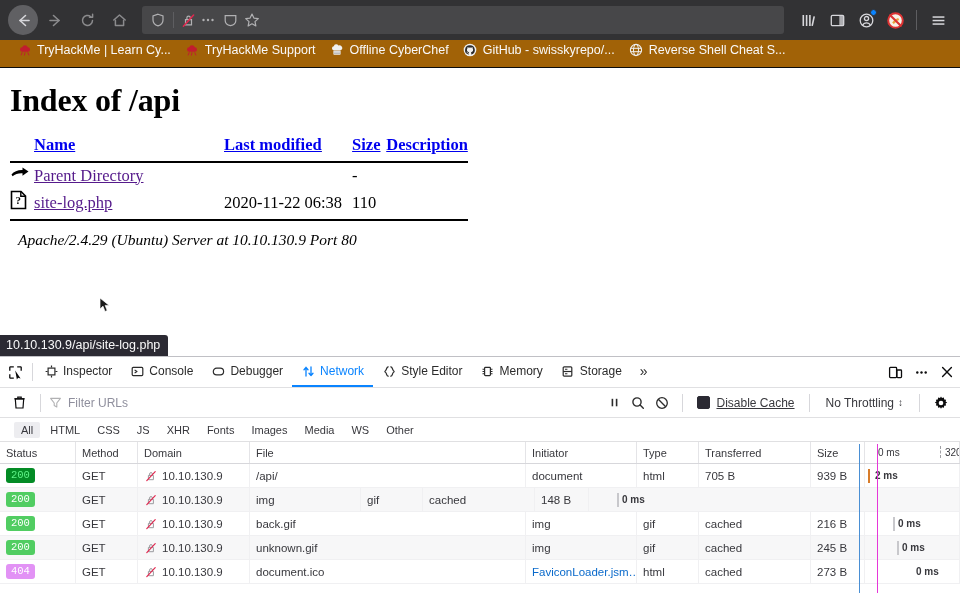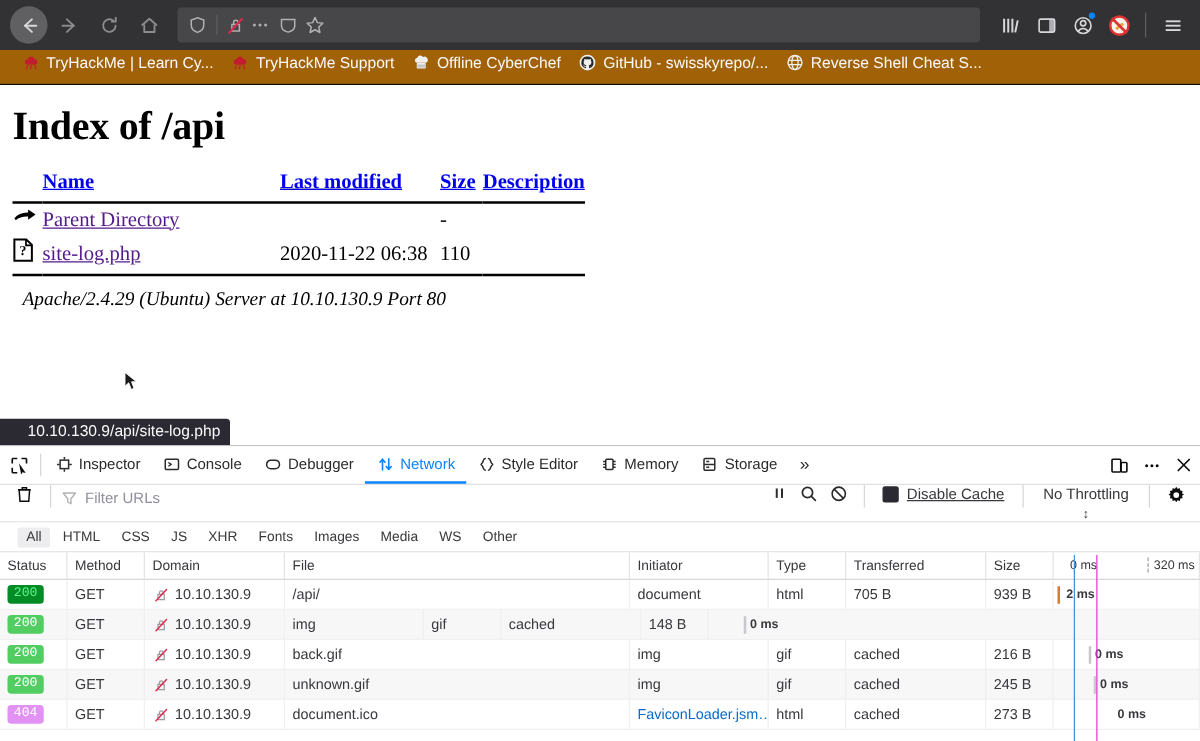--- a/index.html
+++ b/index.html
@@ -154,21 +154,21 @@
     pointer-events: none;
   }
 
   
   #status-tooltip {
     position: absolute;
     left: 0; bottom: 0;
     background: #2b2a33;
     color: #f9f9fa;
     font-size: 12.5px;
-    padding: 3px 8px 4px 22px;
+    padding: 3px 8px 4px 6px;
     border-top-right-radius: 3px;
     white-space: nowrap;
     z-index: 5;
   }
 
   
   #devtools {
     position: absolute;
     top: 356px; left: 0;
     width: 960px; height: 237px;
@@ -205,21 +205,21 @@
     border-bottom-color: #0a84ff;
   }
   .dt-tab .tab-ico { display:flex; align-items:center; justify-content:center; width:14px; height:14px;}
   #dt-tabbar-spacer { flex: 1 1 auto; }
   .dt-right-btn { width: 26px; display:flex; align-items:center; justify-content:center; color:#0c0c0d;}
 
   
   #net-toolbar {
     height: 30px;
     display: flex;
-    align-items: flex-start;
+    align-items: center;
     padding: 0 6px;
     gap: 0;
     border-bottom: 1px solid #e0e0e2;
     background: #fff;
   }
   #net-trash { width: 26px; display:flex; align-items:center; justify-content:center;}
   .nt-sep { width:1px; height:18px; background:#d7d7db; margin:0 8px; }
   #filter-box {
     flex: 1 1 auto;
     display: flex; align-items: center; gap: 6px;
@@ -229,21 +229,21 @@
   .nt-icon { width: 24px; display:flex; align-items:center; justify-content:center; color:#2b2b2b;}
   #disable-cache-wrap { display:flex; align-items:center; gap:6px; padding: 0 6px;}
   #disable-cache-box {
     width: 13px; height: 13px;
     background: #2b2a33;
     border: 1px solid #2b2a33;
     border-radius: 2px;
     position: relative;
   }
   #disable-cache-label { font-size: 12px; color: #38383d; text-decoration: underline; }
-  #throttle-wrap { display:flex; align-items:center; gap:4px; padding: 0 8px; font-size:12px; color:#38383d;flex-direction:column;}
+  #throttle-wrap { display:flex; align-items:center; gap:4px; padding: 0 8px; font-size:12px; color:#38383d;}
   #settings-gear { width: 26px; display:flex; align-items:center; justify-content:center;}
 
   
   #filter-chips {
     height: 24px;
     display: flex;
     align-items: center;
     padding: 0 14px;
     gap: 3px;
     border-bottom: 1px solid #e0e0e2;
@@ -285,21 +285,21 @@
   }
   .row.odd { background: #f7f7f8; }
   .row.first { background: #ffffff; }
   .row .td {
     display: flex; align-items: center;
     padding-left: 6px;
     border-right: 1px solid #f0f0f2;
     overflow: hidden;
     white-space: nowrap;
   }
-  .c-status { width: 54px; }
+  .c-status { width: 76px; }
   .c-method { width: 62px; }
   .c-domain { width: 112px; }
   .c-file   { width: 276px; }
   .c-init   { width: 111px; }
   .c-type   { width: 62px; }
   .c-trans  { width: 112px; }
   .c-size   { width: 54px; }
   .c-time   { flex: 1 1 auto; position: relative; border-right: none; padding-left: 0;}
 
   .status-badge {

